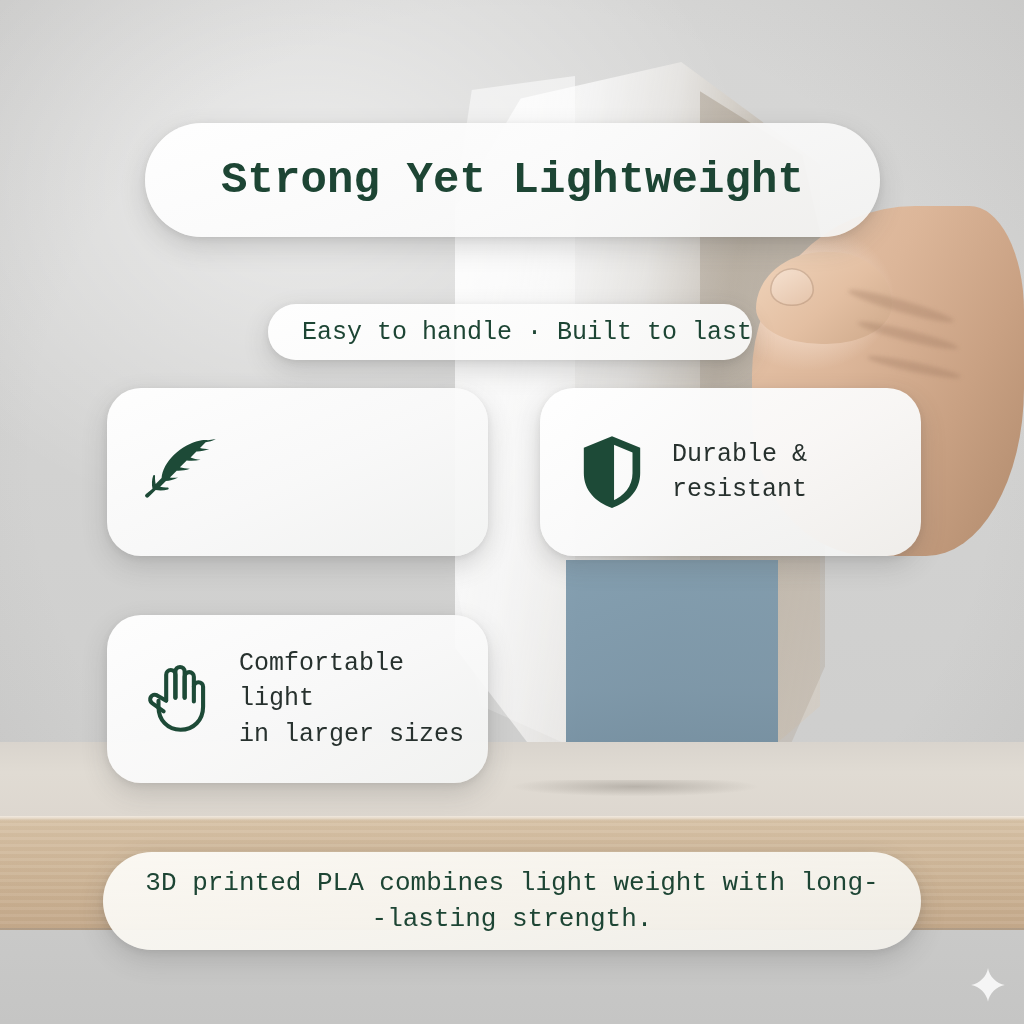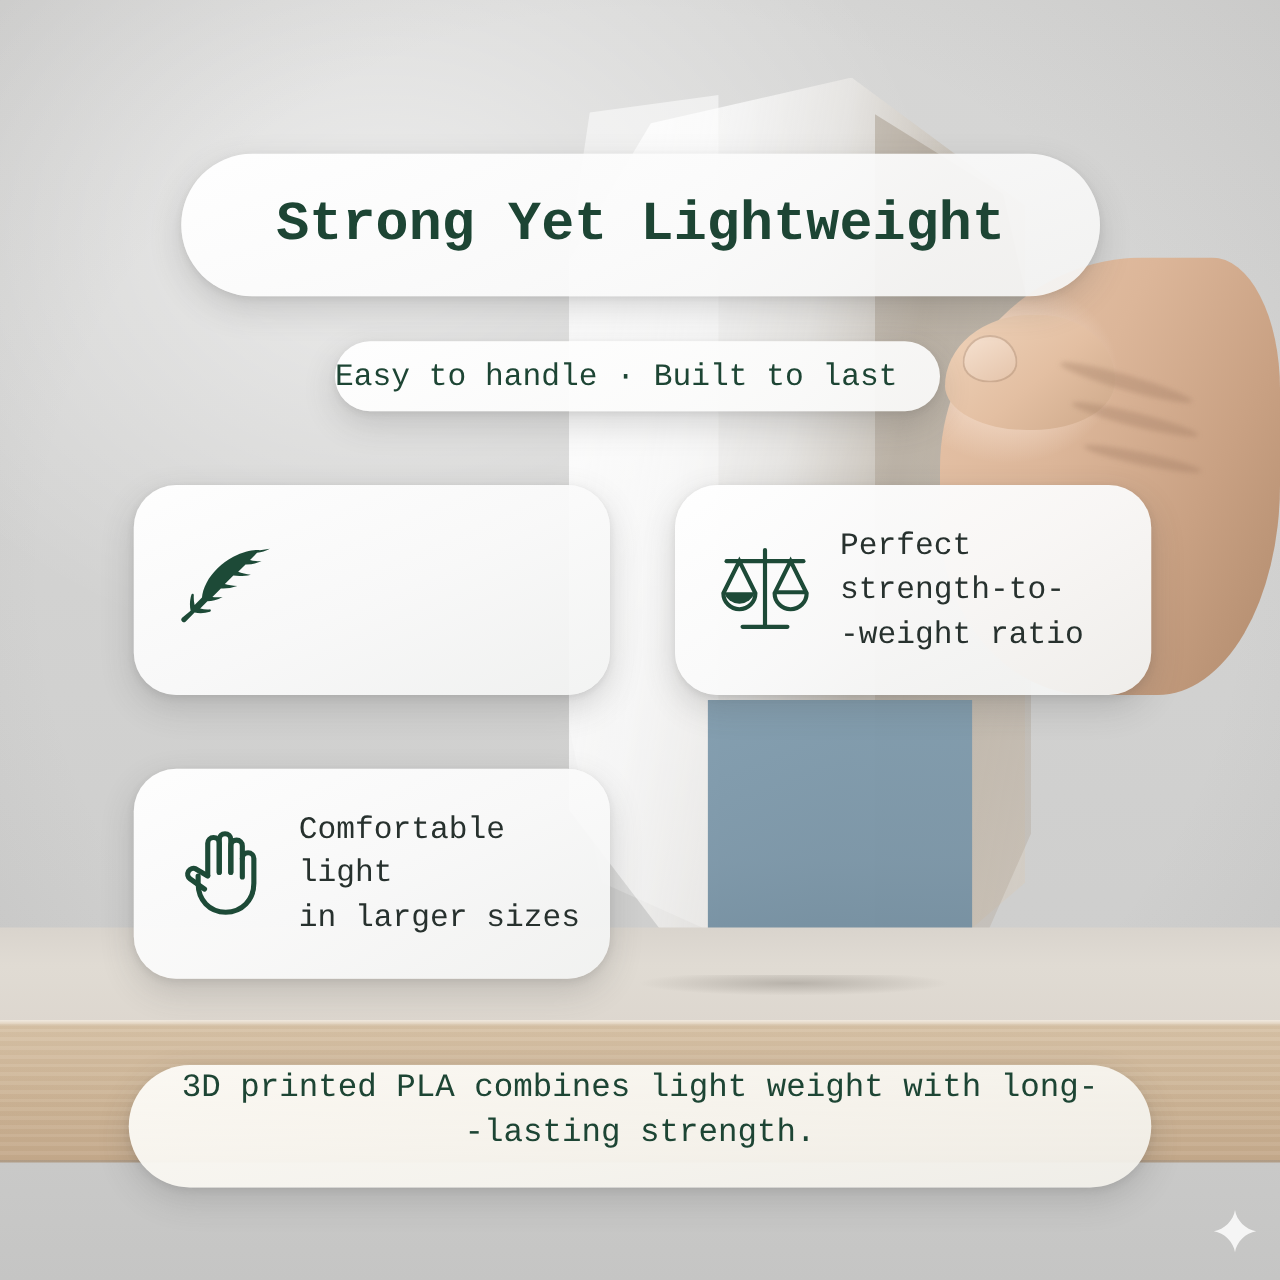--- a/index.html
+++ b/index.html
@@ -125,24 +125,24 @@
     display: flex; align-items: center; justify-content: center;
   }
   .title-text {
     color: #1d4534;
     font-size: 44px; font-weight: 700;
     letter-spacing: .1px;
     white-space: nowrap;
   }
 
   .subtitle-pill {
-    position: absolute; left: 268px; top: 273px; width: 484px; height: 56px;
+    position: absolute; left: 268px; top: 304px; width: 484px; height: 56px;
     border-radius: 28px;
     background: linear-gradient(160deg, rgba(255,255,255,.97) 0%, rgba(249,249,248,.93) 100%);
-    display: flex; align-items: center; justify-content: flex-start;
+    display: flex; align-items: center; justify-content: flex-end;
   }
   .subtitle-text {
     color: #1d4534;
     font-size: 25px; font-weight: 400;
     white-space: nowrap;
   }
 
   .cards {
     position: absolute; left: 107px; top: 388px;
     width: 814px;
@@ -173,21 +173,21 @@
     white-space: pre-line;
     overflow: visible;
   }
   
   .card-label.overflow { width: 250px; }
 
   .footer-pill {
     position: absolute; left: 103px; top: 852px; width: 818px; height: 98px;
     border-radius: 49px;
     background: linear-gradient(170deg, rgba(252,250,245,.97) 0%, rgba(247,245,239,.95) 60%, rgba(242,240,234,.93) 100%);
-    display: flex; justify-content: center;
+    display: flex; align-items: center; justify-content: center;
     text-align: center;
   }
   .footer-text {
     color: #1d4534;
     font-size: 26px; line-height: 1.4;
     white-space: pre-line;
   }
 
   .sparkle {
     position: absolute; right: 16px; bottom: 18px;
@@ -233,38 +233,32 @@
   <div class="cards">
 
     <div class="card panel-shadow">
       <span class="card-icon">
         <svg viewBox="0 0 64 64" aria-hidden="true">
           <path fill="currentColor" d="M54.6 7.2c-2.9-.7-9.6.3-16.6 4.1-7.4 4-13.3 9.9-16.7 16.1-1.8 3.3-2.7 6.5-2.9 9.3l-4.6 4.6c-.5-2.2-.6-4.3-.5-6.1.1-.9-1.2-1.2-1.5-.3-1 3.1-1.2 6.6-.5 10.1L6 49.3a1.6 1.6 0 1 0 2.3 2.3l5.5-5.5c3.3.6 6.6.4 9.6-.5.9-.3.6-1.6-.3-1.5-1.8.1-3.8 0-5.8-.5l4.5-4.5c2.8-.1 6.1-1 9.5-2.8-2.3.3-4.5.3-6.4 0l5.3-5.3c3 .2 6.6-.2 10.3-1.5-2.9-.1-5.6-.5-7.8-1.2l5.3-5.3c3.2.5 7 .4 10.9-.6-3-.3-5.7-.9-7.9-1.8l4.6-4.6c3.1.1 6.6-.5 10-1.9-2.7 0-5.2-.3-7.2-.9l4.4-4.4c2.6-.2 5.4-1 8-2.5z"></path>
         </svg>
       </span>
     </div>
 
-
     <div class="card panel-shadow">
       <span class="card-icon">
         <svg viewBox="0 0 64 64" aria-hidden="true">
-          <g fill="none" stroke="currentColor" stroke-width="2.6" stroke-linecap="round">
-            <line x1="32" y1="7" x2="32" y2="55"></line>
-            <line x1="8" y1="14" x2="56" y2="14"></line>
-            <line x1="18" y1="55" x2="46" y2="55"></line>
-          </g>
-          <path fill="none" stroke="currentColor" stroke-width="2.6" d="M16 14 6 34a10 10 0 0 0 20 0L16 14z"></path>
-          <path fill="currentColor" d="M6.4 33.4h19.2a10 10 0 0 1-19.2 0z"></path>
-          <path fill="none" stroke="currentColor" stroke-width="2.6" d="M48 14 38 34a10 10 0 0 0 20 0L48 14z"></path>
-          <line x1="38.4" y1="33.4" x2="57.6" y2="33.4" stroke="currentColor" stroke-width="2.6"></line>
+          <path fill="currentColor" d="M32 4 10 13v20c0 13.2 9.2 22.8 22 27 12.8-4.2 22-13.8 22-27V13L32 4zm0 6.2 16 6.6V33c0 10.1-6.6 17.9-16 21.6V10.2z"></path>
+          <path fill="currentColor" d="M33.6 7.6v48.8l-2.9 1.1V6.5z"></path>
+          <path fill="currentColor" d="M32 4 10 13v20c0 13.2 9.2 22.8 22 27V4z" opacity="0"></path>
         </svg>
       </span>
-      <span class="card-label overflow">Perfect strength-to-
--weight ratio</span>
+      <span class="card-label">Durable &amp;
+resistant</span>
     </div>
+
 
     <div class="card panel-shadow">
       <span class="card-icon">
         <svg viewBox="0 0 64 64" aria-hidden="true">
           <g fill="none" stroke="currentColor" stroke-width="3.2" stroke-linecap="round" stroke-linejoin="round">
             <path d="M22 33V13a3.6 3.6 0 0 1 7.2 0v18"></path>
             <path d="M29.2 31V10.6a3.6 3.6 0 0 1 7.2 0V31"></path>
             <path d="M36.4 31V14.6a3.6 3.6 0 0 1 7.2 0V34"></path>
             <path d="M43.6 22.5a3.6 3.6 0 0 1 7.2 0V38c0 10.4-7.4 18-17.6 18S16 48.4 16 38v-4.6"></path>
             <path d="M22 33.4 14.6 29a3.6 3.6 0 0 0-3.6 6.2l9 6.4"></path>

